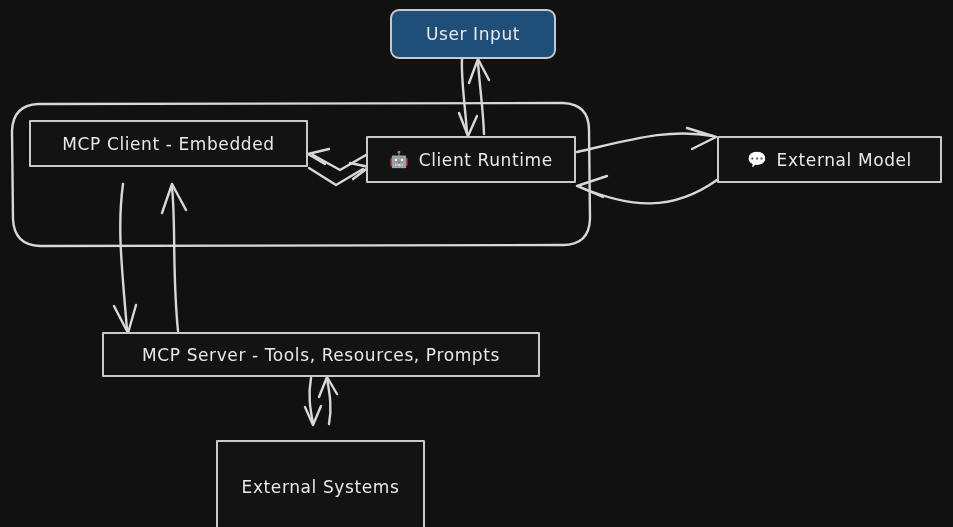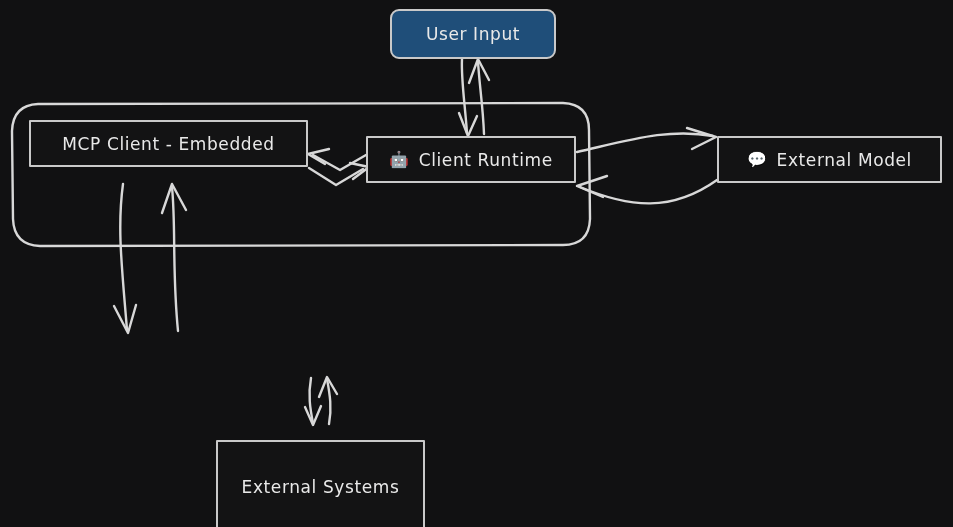--- a/index.html
+++ b/index.html
@@ -118,18 +118,21 @@
   <div class="node rect" style="left:366px; top:136px; width:210px; height:47px;">
     <span class="emo">🤖</span>
     <span class="lbl">Client Runtime</span>
   </div>
 
   <div class="node rect" style="left:717px; top:136px; width:225px; height:47px;">
     <span class="emo">💬</span>
     <span class="lbl">External Model</span>
   </div>
 
+  <div class="node rect" style="left:102px; top:332px; width:438px; height:45px;">
+    <span class="lbl">MCP Server - Tools, Resources, Prompts</span>
+  </div>
 
   <div class="node rect" style="left:216px; top:440px; width:209px; height:93px;align-items:center;">
     <span class="lbl">External Systems</span>
   </div>
 
 </div>
 
 </body></html>

